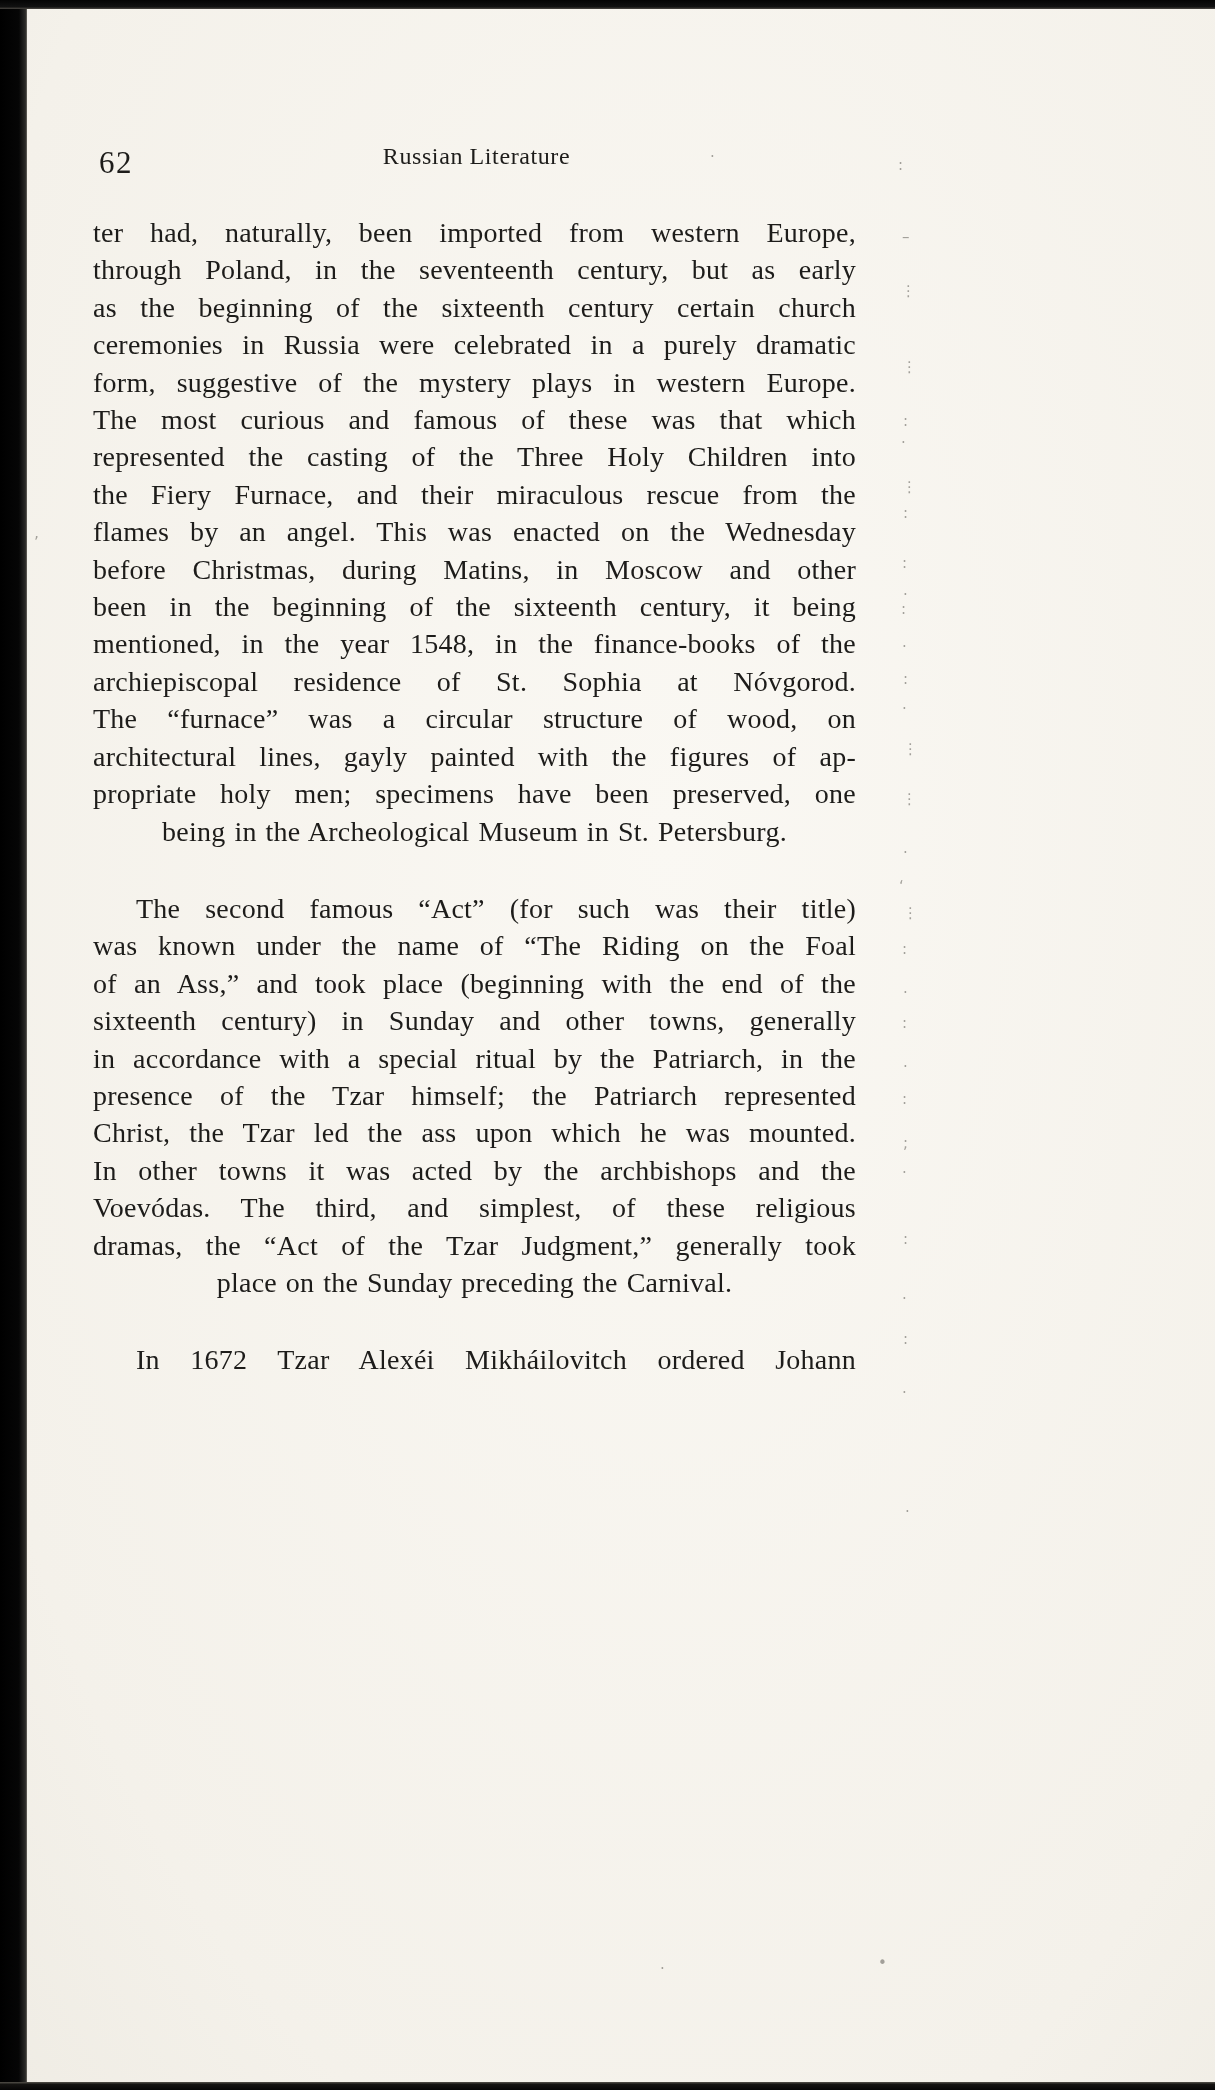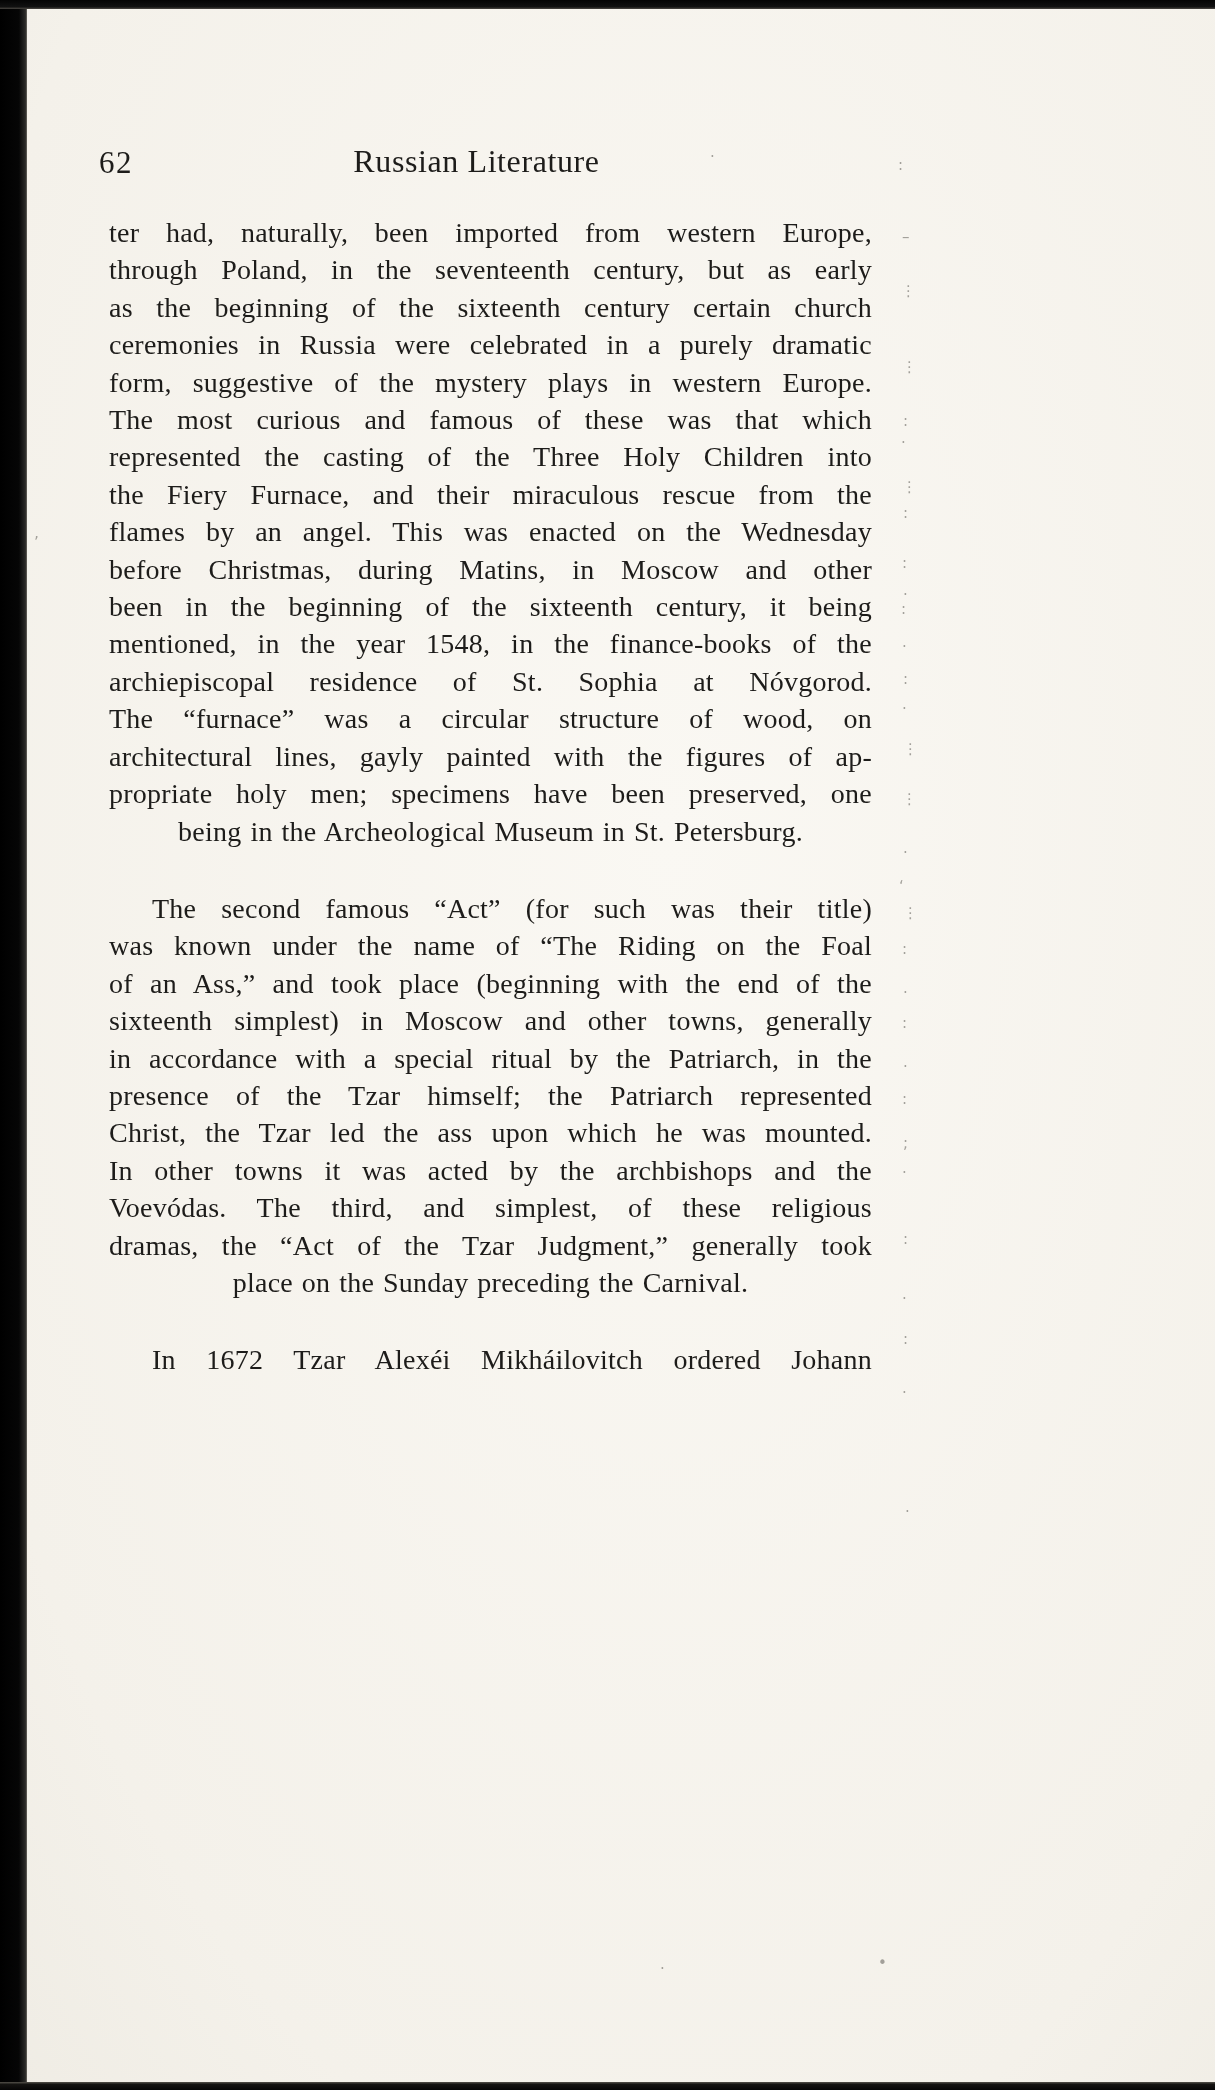--- a/index.html
+++ b/index.html
@@ -35,25 +35,25 @@
   .header {
     position: absolute; top: 143px; left: 95px; width: 763px; height: 44px;
   }
   .page-number {
     position: absolute; left: 4px; top: 2px;
     font-size: 31px; letter-spacing: 1.5px;
   }
   .running-title {
     position: absolute; left: 0; right: 0; top: 0;
     text-align: center;
-    font-size: 32px; letter-spacing: 0.6px;
+    font-size: 24px; letter-spacing: 0.6px;
   }
   
   .page-text {
-    position: absolute; top: 214px; left: 109px; width: 763px;
+    position: absolute; top: 214px; left: 93px; width: 763px;
     font-size: 28px;
     line-height: 37.4px;
   }
   .paragraph { margin: 0; }
   .line {
     letter-spacing: 0.25px;
     word-spacing: 1.6px;
     text-align: center;
     white-space: normal;
   }
@@ -102,21 +102,21 @@
       <div class="line j">archiepiscopal residence of St. Sophia at Nóvgorod.</div>
       <div class="line j">The “furnace” was a circular structure of wood, on</div>
       <div class="line j">architectural lines, gayly painted with the figures of ap-</div>
       <div class="line j">propriate holy men; specimens have been preserved, one</div>
       <div class="line">being in the Archeological Museum in St. Petersburg.</div>
     </div>
     <div class="paragraph">
       <div class="line j indent">The second famous “Act” (for such was their title)</div>
       <div class="line j">was known under the name of “The Riding on the Foal</div>
       <div class="line j">of an Ass,” and took place (beginning with the end of the</div>
-      <div class="line j">sixteenth simplest) in Moscow and other towns, generally</div>
+      <div class="line j">sixteenth century) in Sunday and other towns, generally</div>
       <div class="line j">in accordance with a special ritual by the Patriarch, in the</div>
       <div class="line j">presence of the Tzar himself; the Patriarch represented</div>
       <div class="line j">Christ, the Tzar led the ass upon which he was mounted.</div>
       <div class="line j">In other towns it was acted by the archbishops and the</div>
       <div class="line j">Voevódas.  The third, and simplest, of these religious</div>
       <div class="line j">dramas, the “Act of the Tzar Judgment,” generally took</div>
       <div class="line">place on the Sunday preceding the Carnival.</div>
     </div>
     <div class="paragraph">
       <div class="line j indent">In 1672 Tzar Alexéi Mikháilovitch ordered Johann</div>

